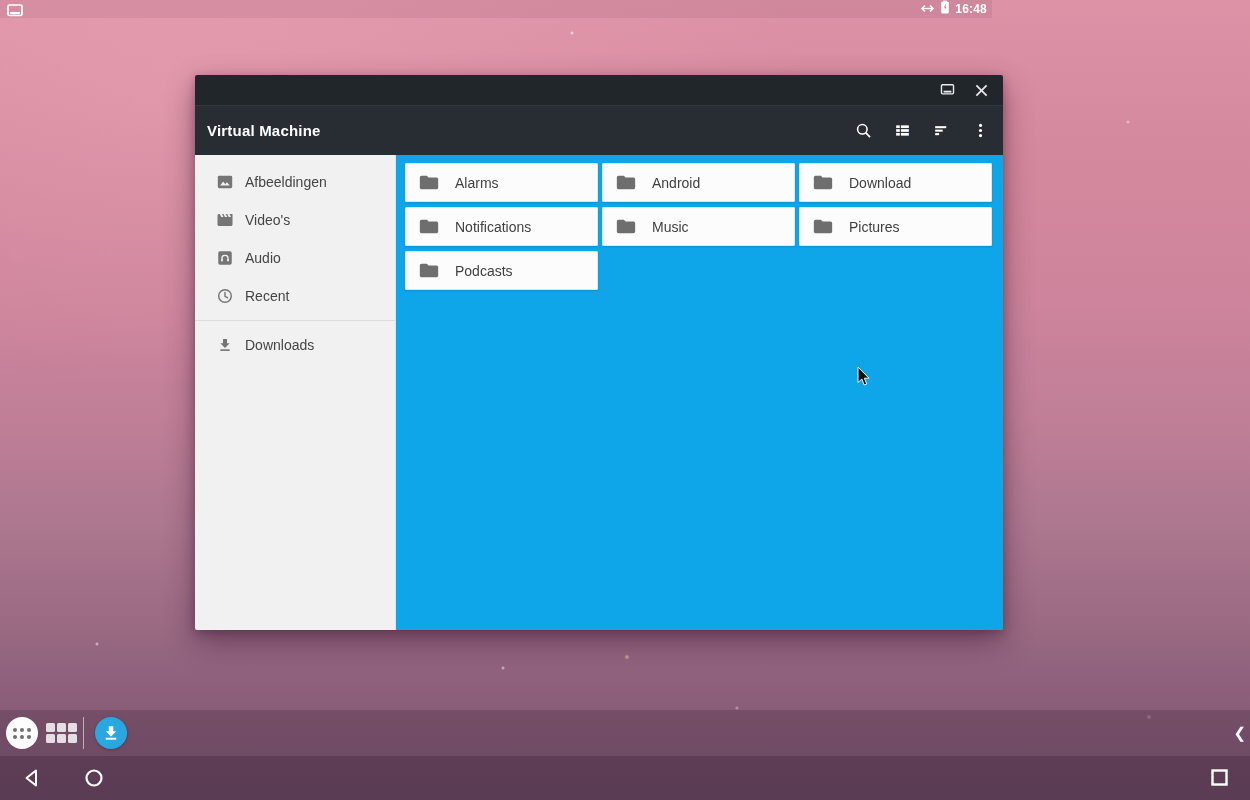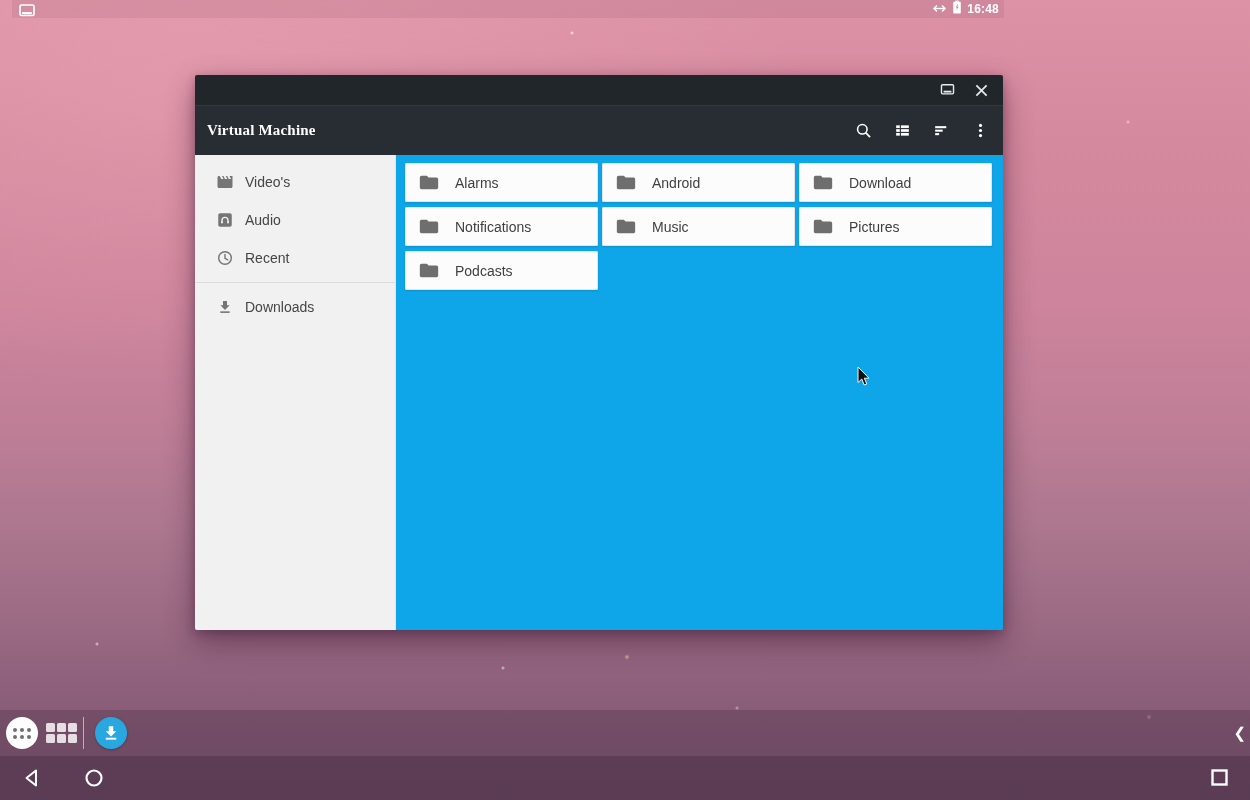--- a/index.html
+++ b/index.html
@@ -15,35 +15,35 @@
       radial-gradient(3px 3px at 503px 668px, rgba(255,255,255,.7), rgba(255,255,255,0) 70%),
       radial-gradient(4px 4px at 627px 657px, rgba(255,220,180,.65), rgba(255,220,180,0) 70%),
       radial-gradient(3px 3px at 737px 708px, rgba(255,255,255,.5), rgba(255,255,255,0) 70%),
       radial-gradient(5px 5px at 119px 744px, rgba(255,170,120,.6), rgba(255,170,120,0) 70%),
       radial-gradient(4px 4px at 1149px 717px, rgba(255,200,200,.5), rgba(255,200,200,0) 70%),
       radial-gradient(900px 420px at 15% 12%, rgba(255,190,200,.25), rgba(255,190,200,0) 70%),
       linear-gradient(180deg,#dd92a6 0%, #d5899e 18%, #cd849c 38%, #c07f97 52%, #ad7890 65%, #9b6a83 78%, #8a5d79 88%, #7d5671 100%);
   }
 
   
-  .statusbar { position:absolute; left:12px; top:0; width:992px; height:18px;
+  .statusbar { position:absolute; left:0; top:0; width:992px; height:18px;
     background:rgba(70,30,50,.08); display:flex; align-items:center;text-align:center; }
   .sb-left { position:absolute; left:7px; top:3px; }
   .sb-right { position:absolute; right:5px; top:0; height:18px; display:flex; align-items:center; gap:5px; }
   .sb-time { color:#fff; font-size:12px; font-weight:bold; letter-spacing:.2px; }
 
   
   .window { position:absolute; left:195px; top:75px; width:808px; height:555px;
     box-shadow:0 12px 30px rgba(50,15,45,.45), 0 3px 10px rgba(50,15,45,.30);
     border-radius:2px; overflow:hidden; display:flex; flex-direction:column; }
   .caption { height:30px; background:#20262a; flex:0 0 30px; display:flex; align-items:center;
     justify-content:flex-end; padding-right:13px; gap:17px; }
   .cap-btn { width:17px; height:17px; display:flex; align-items:center; justify-content:center; cursor:default; }
   .appbar { height:50px; flex:0 0 50px; background:#272d33; border-top:1px solid rgba(255,255,255,.06);
-    display:flex; align-items:center; padding-left:12px; padding-right:13px;font-family:Liberation Serif, serif; }
+    display:flex; align-items:center; padding-left:12px; padding-right:13px; }
   .app-title { color:#fff; font-size:15px; font-weight:bold; letter-spacing:.2px; flex:1; }
   .appbar-icons { display:flex; align-items:center; gap:19px; }
   .tb-btn { width:20px; height:20px; display:flex; align-items:center; justify-content:center; }
 
   .win-body { flex:1; display:flex; min-height:0; }
 
   
   .sidebar { width:201px; flex:0 0 201px; background:#f1f1f1; padding-top:8px;
     border-right:1px solid #e4e4e4; }
   .side-item { height:38px; display:flex; align-items:center; padding-left:21px; cursor:default; }
@@ -172,20 +172,29 @@
           </svg>
         </span>
       </span>
     </div>
 
     <div class="win-body">
 
       <div class="sidebar">
         <div class="side-item">
           <span class="icn">
+            <svg width="18" height="18" viewBox="0 0 20 20">
+              <rect x="2" y="3" width="16" height="14" rx="1.6" fill="#757575"></rect>
+              <path d="M4.6 14 L8 9.4 l2.3 3 1.7-2.1 3.4 3.7 Z" fill="#f1f1f1"></path>
+            </svg>
+          </span>
+          <span class="lbl">Afbeeldingen</span>
+        </div>
+        <div class="side-item">
+          <span class="icn">
             <svg width="18" height="18" viewBox="0 0 24 24" fill="#757575">
               <path d="M18 4l2 4h-3l-2-4h-2l2 4h-3l-2-4H8l2 4H7L5 4H4c-1.1 0-2 .9-2 2v12c0 1.1.9 2 2 2h16c1.1 0 2-.9 2-2V4h-4z"></path>
             </svg>
           </span>
           <span class="lbl">Video's</span>
         </div>
         <div class="side-item">
           <span class="icn">
             <svg width="18" height="18" viewBox="0 0 24 24">
               <rect x="3" y="3" width="18" height="18" rx="2.4" fill="#757575"></rect>

